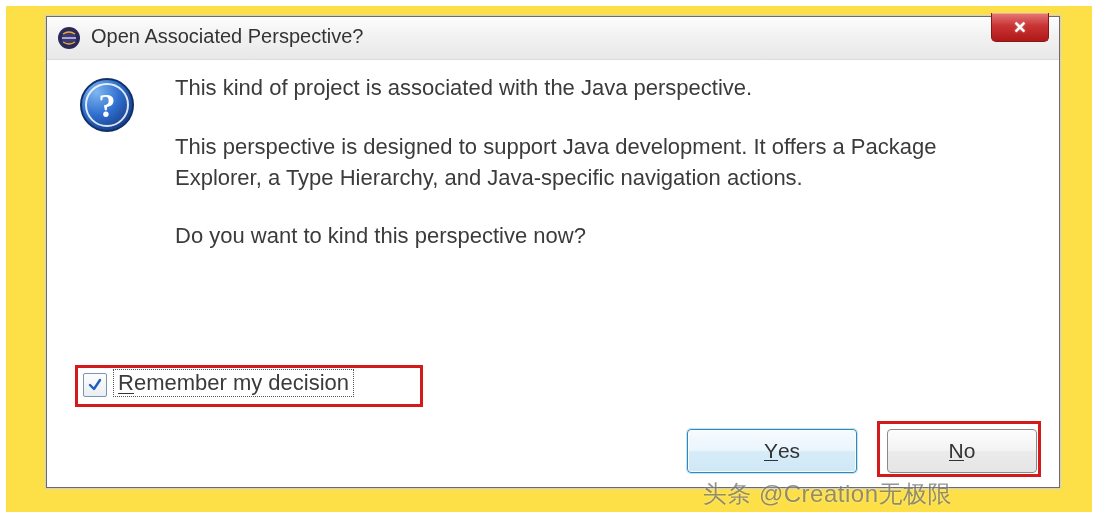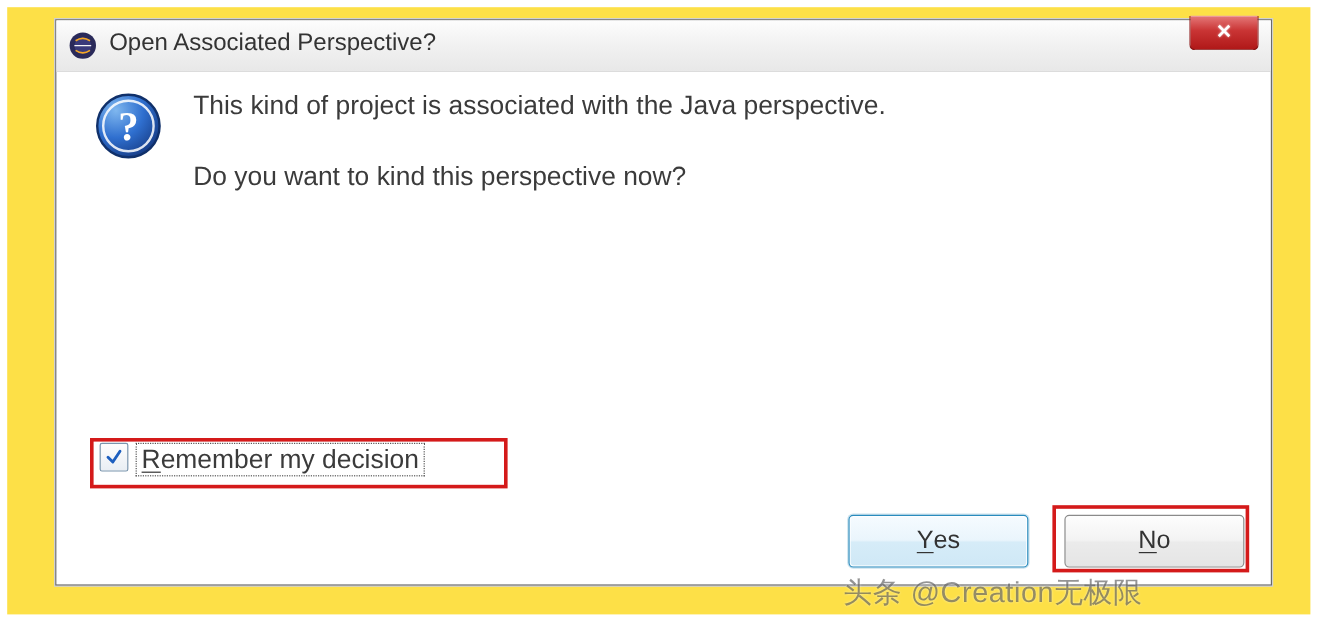--- a/index.html
+++ b/index.html
@@ -5,31 +5,31 @@
   html,body{margin:0;padding:0;width:1098px;height:518px;background:#fff;font-family:"Segoe UI",Tahoma,Arial,sans-serif;position:relative;overflow:hidden;}
   .frame{position:absolute;left:6px;top:6px;right:6px;bottom:6px;background:#fde047;}
   .dialog{position:absolute;left:40px;top:10px;width:1012px;height:470px;border:1px solid #6b6b6b;background:#fff;box-shadow:0 0 0 1px #d0d0d0;}
   .titlebar{height:42px;background:linear-gradient(to bottom,#fdfdfd 0%,#f2f2f2 45%,#e8e8e8 100%);position:relative;border-bottom:1px solid #dcdcdc;}
   .title-icon{position:absolute;left:10px;top:9px;width:24px;height:24px;}
   .title-text{position:absolute;left:44px;top:8px;font-size:20px;color:#333;}
   .close-btn{position:absolute;right:10px;top:-4px;width:56px;height:28px;background:linear-gradient(to bottom,#e67a7a 0%,#c93434 45%,#b01818 100%);border:1px solid #8a1616;border-top:none;border-bottom-left-radius:5px;border-bottom-right-radius:5px;display:flex;align-items:center;justify-content:center;box-shadow:inset 0 1px 0 rgba(255,255,255,0.35);}
   .close-x{font-family:Arial,sans-serif;color:#fff;font-weight:bold;font-size:16px;text-shadow:0 0 2px rgba(255,255,255,0.7);}
   .body{position:absolute;left:0;top:50px;right:0;bottom:0;}
   .qicon{position:absolute;left:32px;top:10px;width:56px;height:56px;}
-  .msg{position:absolute;left:114px;top:6px;right:30px;font-size:22px;color:#3b3b3b;line-height:1.4;}
+  .msg{position:absolute;left:128px;top:6px;right:30px;font-size:22px;color:#3b3b3b;line-height:1.4;}
   .msg p{margin:0 0 28px 0;}
   .remember-hit{position:absolute;left:28px;top:298px;width:342px;height:36px;}
   .remember-outline{position:absolute;left:28px;top:298px;width:342px;height:36px;border:3px solid #d41a1a;pointer-events:none;}
-  .remember{position:absolute;left:36px;top:302px;display:flex;align-items:flex-start;pointer-events:none;}
+  .remember{position:absolute;left:36px;top:302px;display:flex;align-items:flex-end;pointer-events:none;}
   .chk{width:22px;height:22px;background:linear-gradient(to bottom,#fdfdfd,#e9eef4);border:1px solid #7a95ad;border-radius:2px;display:flex;align-items:center;justify-content:center;margin-right:6px;}
   .chk svg{width:16px;height:16px;}
   .remember-label{font-size:22px;color:#3b3b3b;border:1px dotted #555;padding:0 4px;}
   .btnrow{position:absolute;right:22px;bottom:14px;display:flex;gap:30px;}
   .btn{width:148px;height:42px;border:1px solid #2a8bbd;border-radius:4px;display:flex;align-items:center;justify-content:center;font-size:21px;color:#333;cursor:default;}
-  .btn-yes{background:linear-gradient(to bottom,#f6fbff 0%,#eaf5fc 48%,#d6ecf8 52%,#cfe8f6 100%);box-shadow:inset 0 0 0 1px rgba(255,255,255,0.8),0 0 0 1px rgba(42,139,189,0.25);}
+  .btn-yes{background:linear-gradient(to bottom,#f6fbff 0%,#eaf5fc 48%,#d6ecf8 52%,#cfe8f6 100%);box-shadow:inset 0 0 0 1px rgba(255,255,255,0.8),0 0 0 1px rgba(42,139,189,0.25);padding-left:20px;}
   .btn-no{background:linear-gradient(to bottom,#fdfdfd 0%,#f3f3f3 48%,#ebebeb 52%,#e5e5e5 100%);border-color:#8a8a8a;justify-content:center;}
   .no-outline{position:absolute;right:18px;bottom:10px;width:158px;height:50px;border:3px solid #d41a1a;pointer-events:none;}
   .mn{position:relative;}
   .mn::after{content:"";position:absolute;left:0;right:0;bottom:1px;border-bottom:1px solid #333;}
   .watermark{position:absolute;right:140px;bottom:2px;font-size:24px;color:rgba(60,60,60,0.55);font-weight:400;letter-spacing:0.5px;text-shadow:0 0 2px rgba(255,255,255,0.6);pointer-events:none;}
 </style>
 </head>
 <body>
 
 <div class="frame">
@@ -62,20 +62,21 @@
             </radialGradient>
           </defs>
           <circle cx="28" cy="28" r="26" fill="url(#qg)" stroke="#10306a" stroke-width="2"></circle>
           <circle cx="28" cy="28" r="21" fill="none" stroke="#ffffff" stroke-width="2" opacity="0.85"></circle>
           <text x="28" y="40" text-anchor="middle" font-size="34" font-weight="bold" fill="#fff" font-family="Georgia,serif">?</text>
         </svg>
       </span>
 
       <div class="msg">
         <p>This kind of project is associated with the Java perspective.</p>
+        <p>This perspective is designed to support Java development. It offers a Package Explorer, a Type Hierarchy, and Java-specific navigation actions.</p>
         <p>Do you want to kind this perspective now?</p>
       </div>
 
       <div class="remember-hit"></div>
       <div class="remember">
         <span class="chk">
           <svg viewBox="0 0 16 16">
               <path d="M3 8 L7 12 L13 3" stroke="#1d5fbf" stroke-width="2.4" fill="none" stroke-linecap="round" stroke-linejoin="round"></path>
             </svg>
         </span>

